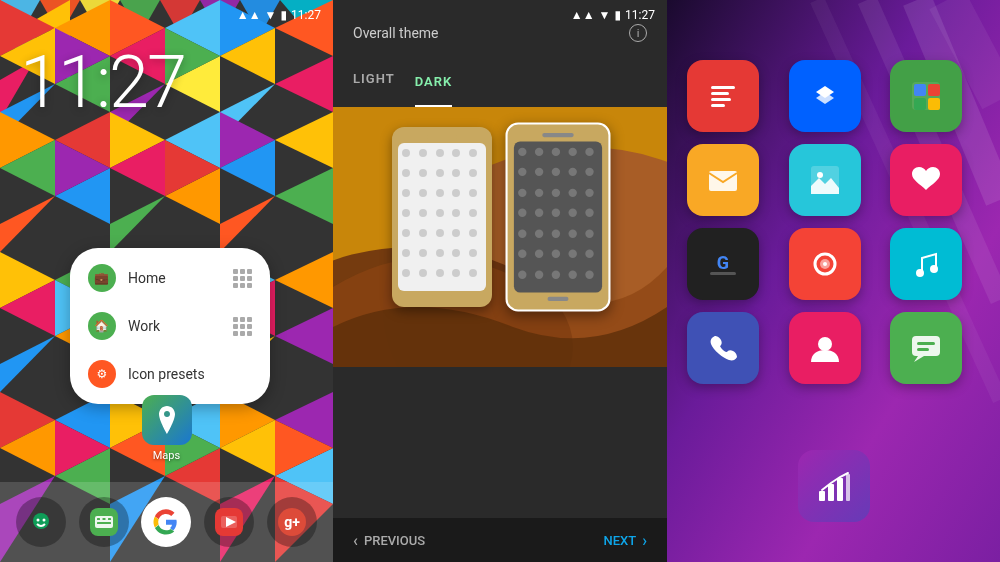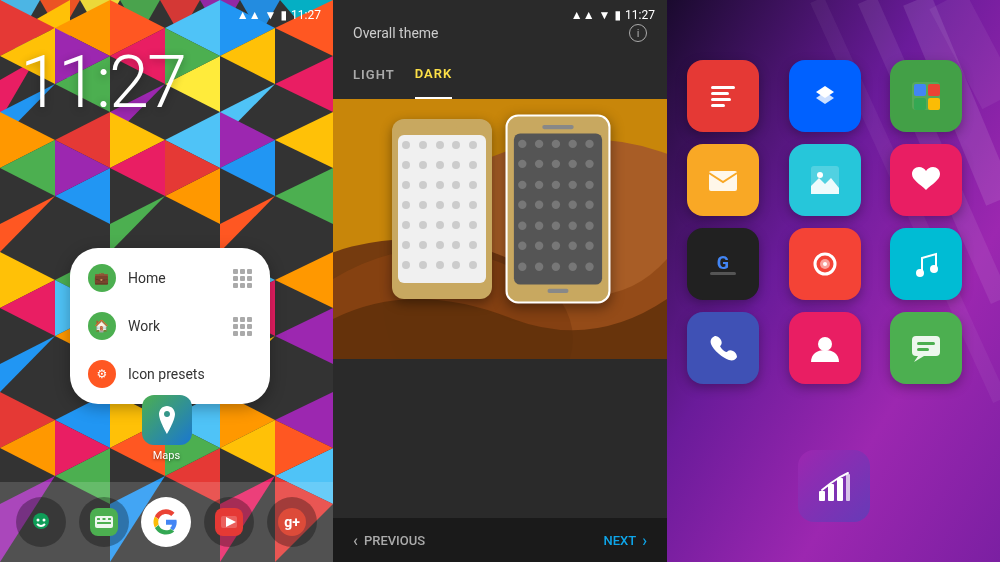--- a/index.html
+++ b/index.html
@@ -172,22 +172,23 @@
       padding: 8px 20px 0;
     }
     .theme-tab {
       font-size: 13px;
       font-weight: 600;
       color: #aaa;
       padding-bottom: 16px;
       letter-spacing: 1px;
     }
     .theme-tab.active {
-      color: #fde047;
+      color: #86efac;
       border-bottom: 2px solid white;
+      margin-top: 8px;
     }
     .phones-container {
       display: flex;
       gap: 16px;
       justify-content: center;
       padding: 20px 0;
       position: relative;
       z-index: 2;
     }
     .phone-mockup {

